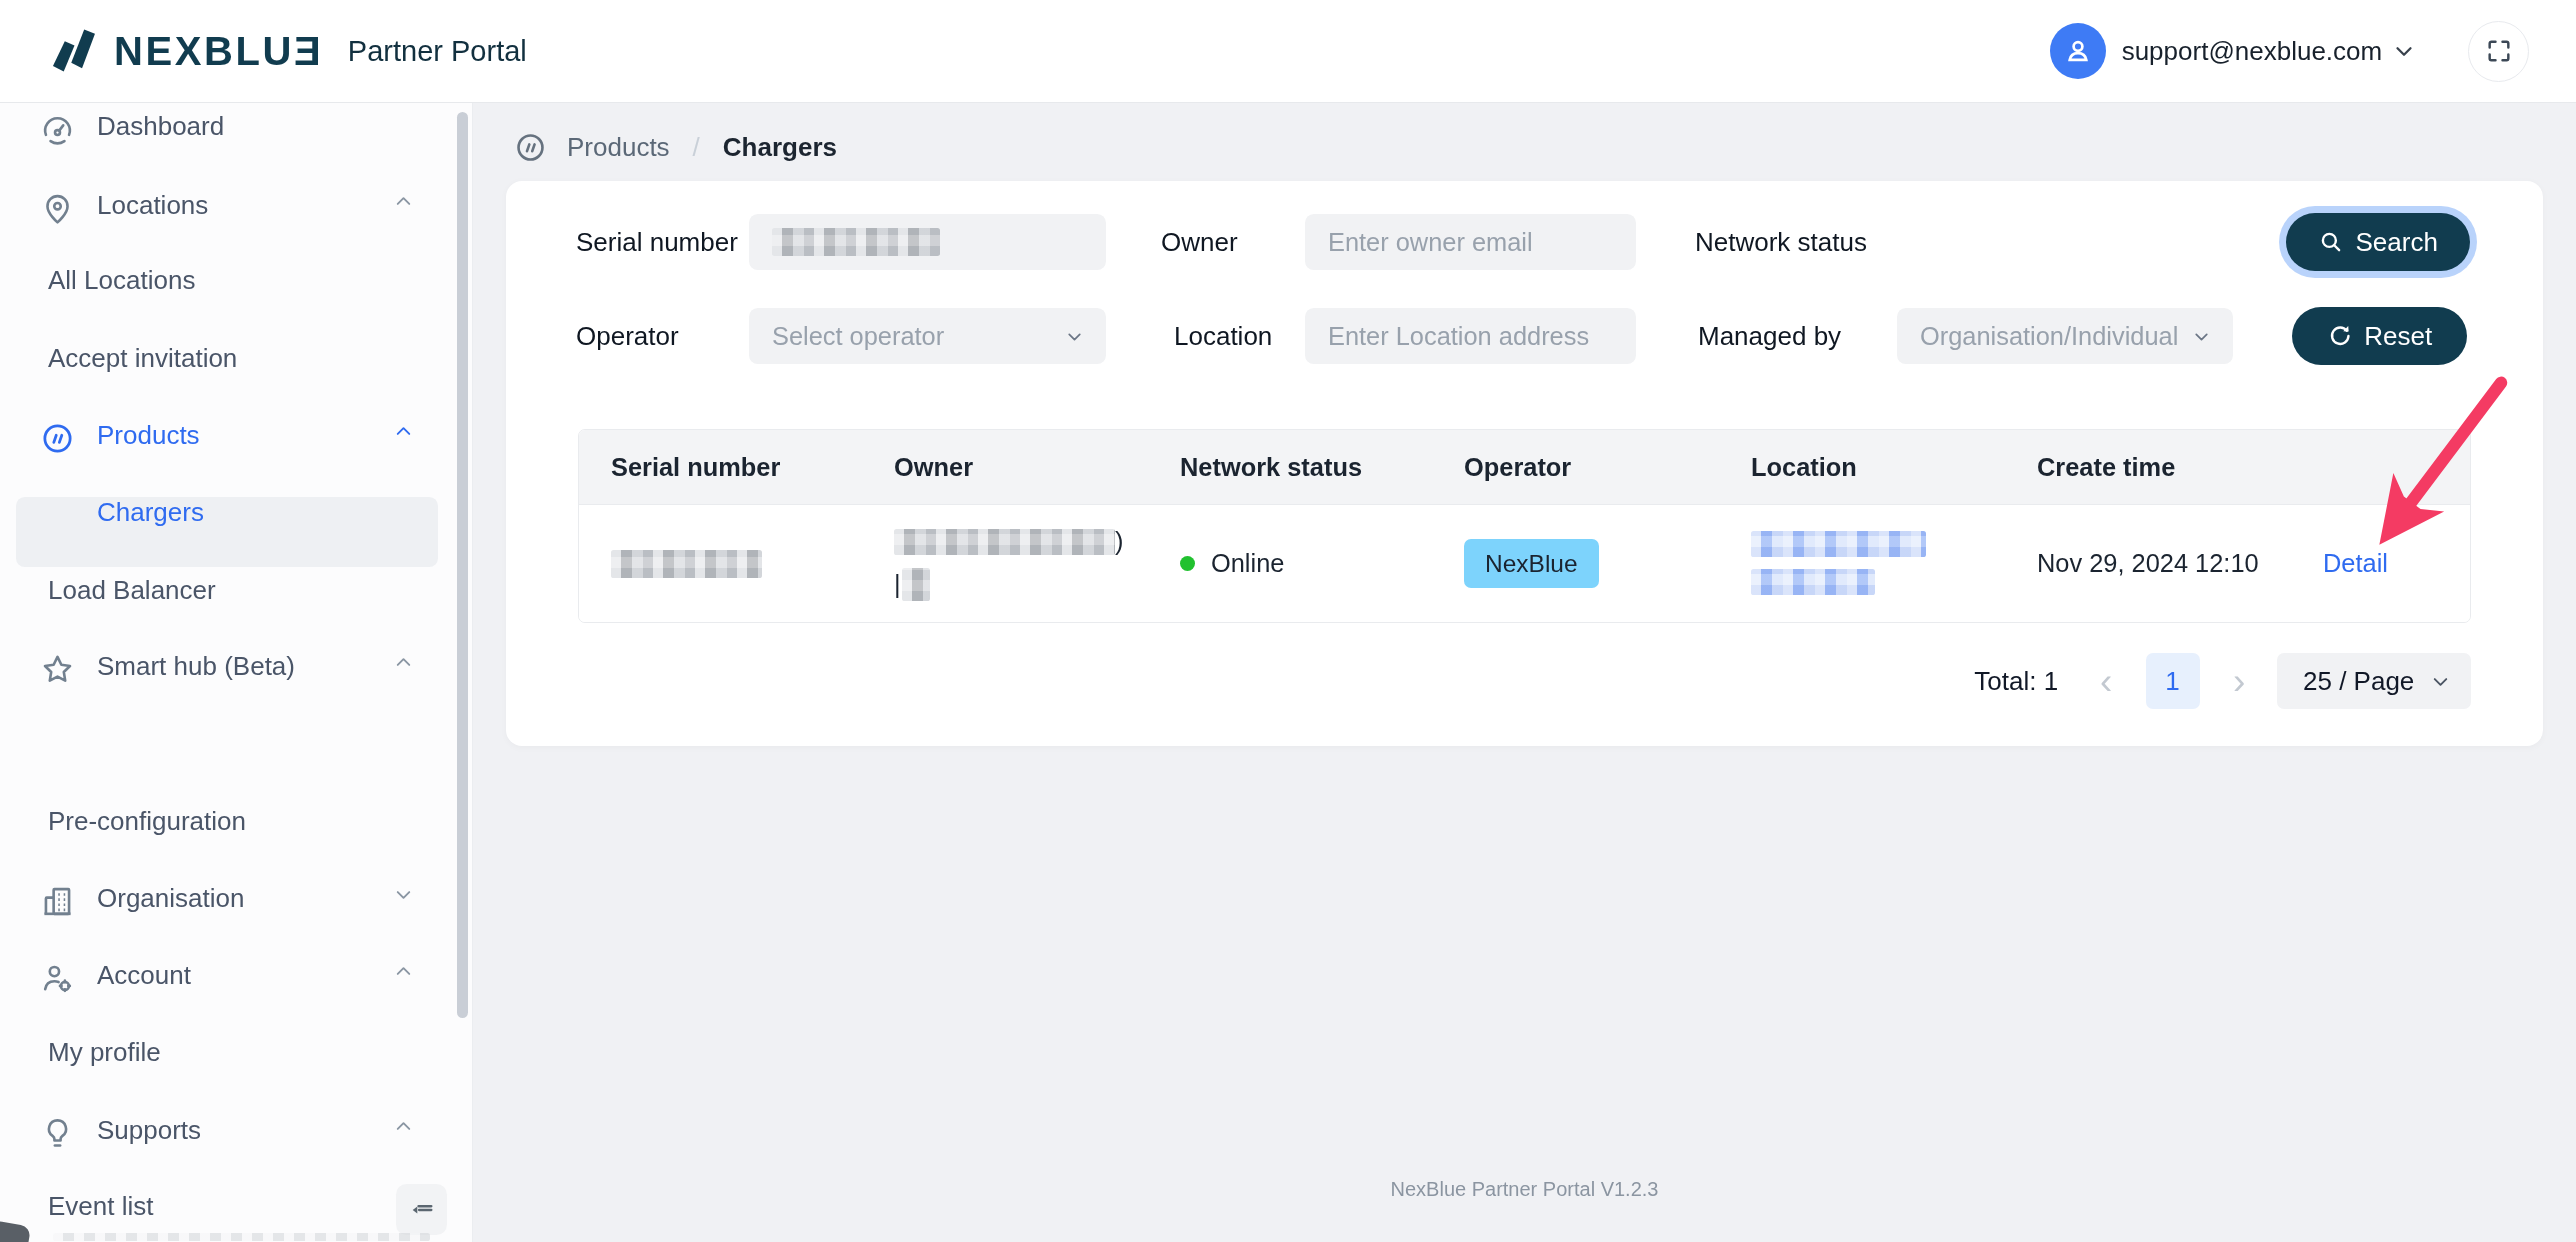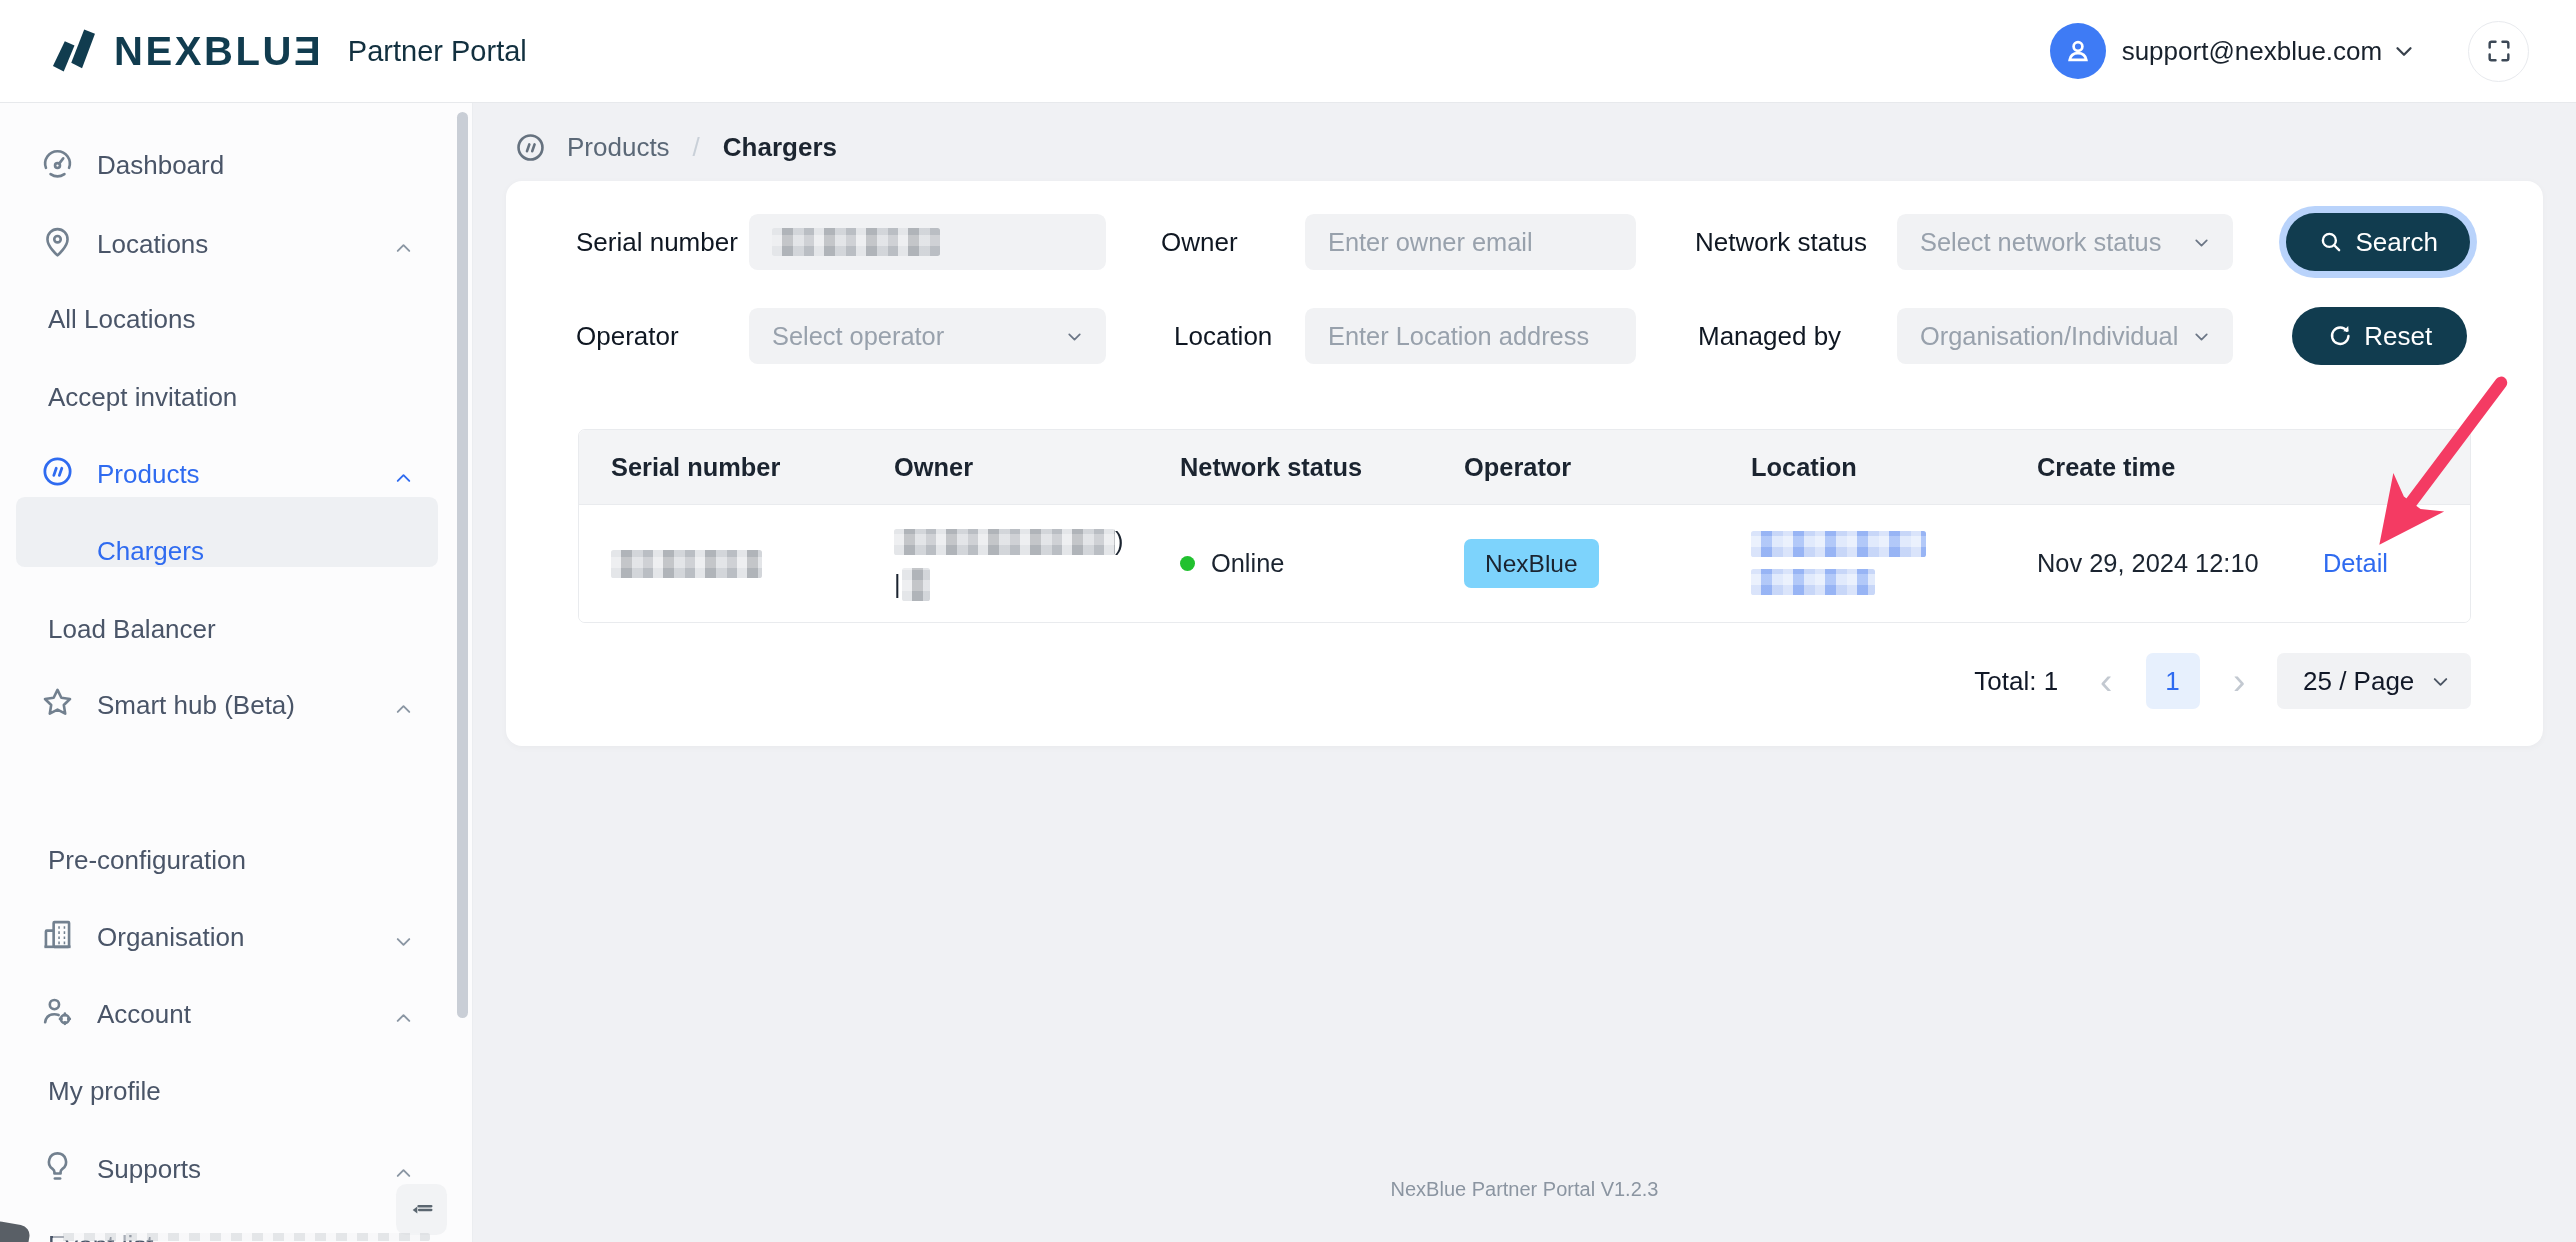--- a/index.html
+++ b/index.html
@@ -15,21 +15,21 @@
   .hspacer{flex:1;}
   .account-menu{display:flex;align-items:center;cursor:pointer;}
   .avatar{width:56px;height:56px;border-radius:50%;background:#3e7bf5;display:flex;align-items:center;justify-content:center;}
   .email{margin-left:16px;font-size:26px;color:#18212c;}
   .fullscreen-btn{margin-left:51px;width:61px;height:61px;border-radius:50%;border:0.9px solid #e8eaee;
     display:flex;align-items:center;justify-content:center;background:#fff;box-sizing:border-box;}
 
   
   .sidebar{position:absolute;left:0;top:103px;width:473px;height:1139px;background:#fcfcfd;
     border-right:0.9px solid #ebedf0;box-sizing:border-box;z-index:10;}
-  .side-item{position:absolute;left:0;width:473px;height:70px;display:flex;align-items:flex-end;
+  .side-item{position:absolute;left:0;width:473px;height:70px;display:flex;align-items:flex-start;
     box-sizing:border-box;padding-left:39px;cursor:pointer;}
   .side-item .icn{width:37px;height:37px;flex:0 0 37px;display:flex;align-items:center;justify-content:center;color:#72808f;}
   .side-item .lbl{margin-left:21px;font-size:26px;color:#4a5568;white-space:nowrap;}
   .side-item .chev{margin-left:auto;margin-right:58px;color:#8a96a3;display:flex;}
   .side-sub{padding-left:48px;}
   .side-item.blue .lbl,.side-item.blue .icn,.side-item.blue .chev{color:#2f6bf0;}
   .side-item.active{left:16px;width:422px;padding-left:81px;background:#eef0f3;border-radius:8.8px;}
   .side-item.active .lbl{color:#2f6bf0;}
   .side-scrollbar{position:absolute;left:457px;top:8.8px;width:11.4px;height:906px;border-radius:6.1px;background:#c9ced6;}
   .collapse-btn{position:absolute;left:396px;top:1081px;width:51px;height:51px;border-radius:10.5px;
@@ -320,28 +320,20 @@
 
     <div class="flabel" style="left:70px;top:33px;">Serial number</div>
     <div class="finput" style="left:243px;top:33px;width:357px;">
       <span class="pix" style="width:168px;height:28px;"></span>
     </div>
 
     <div class="flabel" style="left:655px;top:33px;">Owner</div>
     <input class="finput" style="left: 799px; top: 33px; width: 331px;" readonly="" placeholder="Enter owner email">
 
     <div class="flabel" style="left:1189px;top:33px;">Network status</div>
-    <div class="fselect" style="left:1391px;top:33px;width:336px;">
-      <span class="ph">Select network status</span>
-      <span class="chev">
-        <svg width="21" height="21" viewBox="0 0 24 24" fill="none" stroke="currentColor" stroke-width="2" stroke-linecap="round" stroke-linejoin="round">
-            <polyline points="6,9.5 12,15.5 18,9.5"></polyline>
-          </svg>
-      </span>
-    </div>
 
     <div class="btn focus-ring" style="left:1780px;top:32px;width:184px;">
       <span>
         <svg width="26" height="26" viewBox="0 0 24 24" fill="none" stroke="#ffffff" stroke-width="2.2" stroke-linecap="round">
           <circle cx="10.5" cy="10.5" r="6"></circle>
             <path d="M15 15l4.5 4.5"></path>
         </svg>
       </span>
       <span>Search</span>
     </div>

